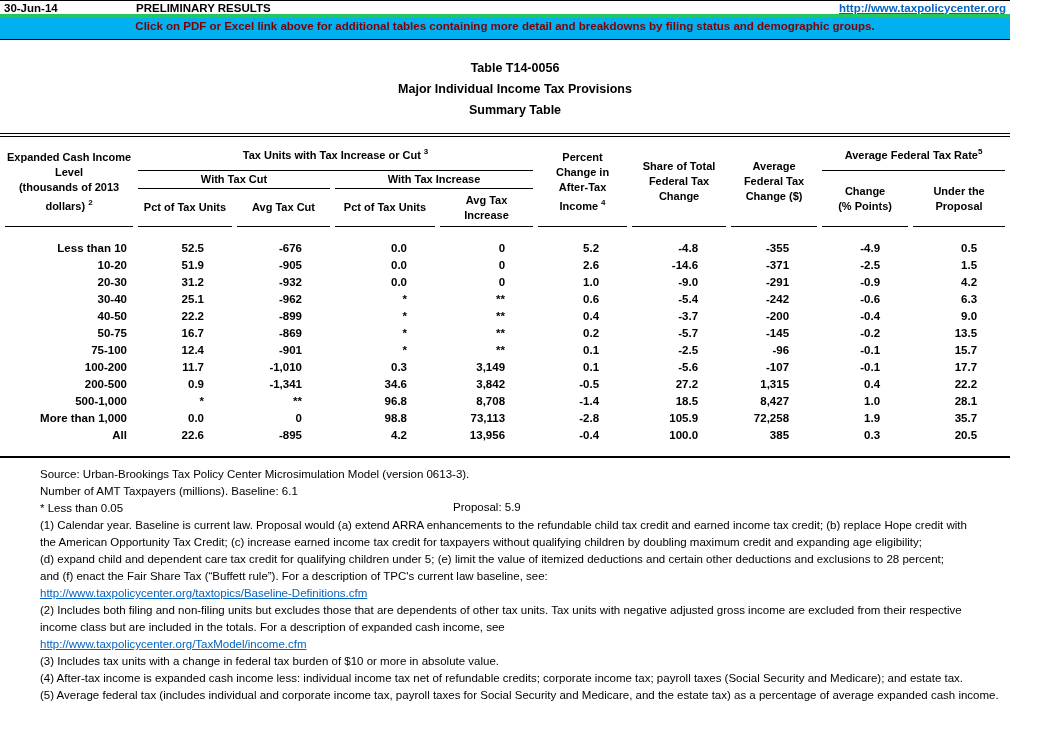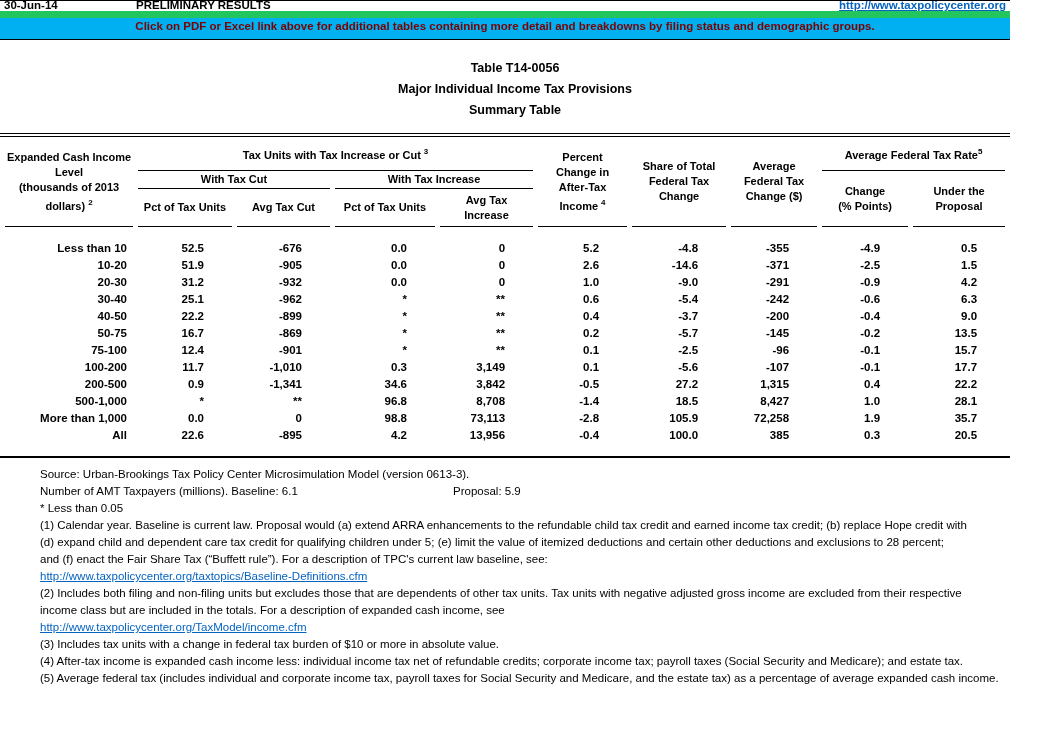--- a/index.html
+++ b/index.html
@@ -8,24 +8,24 @@
     width: 1038px;
     font-family: "Liberation Sans", "DejaVu Sans", sans-serif;
     color: #000;
     font-size: 11.5px;
   }
   .content { width: 1010px; }
 
   
   .toprow {
     display: flex;
-    align-items: flex-end;
+    align-items: center;
     height: 18px;
     border-top: 1px solid #000;
-    border-bottom: 7px solid #22c55e;
+    border-bottom: 4px solid #22c55e;
     font-weight: bold;
   }
   .toprow .date { padding-left: 4px; width: 136px; }
   .toprow .prelim { flex: 0 0 auto; }
   .toprow .toplink { margin-left: auto; padding-right: 4px; font-weight: bold; }
   a.link { color: #0563C1; text-decoration: underline; }
 
   
   .banner {
     height: 22px;
@@ -82,21 +82,21 @@
     white-space: nowrap;
   }
   .datatable tbody tr:first-child td { padding-top: 13px; }
   td.rowlabel { text-align: right; padding-right: 6px !important; }
   td.val { text-align: right; padding-right: 28px !important; }
 
   
   .footer { margin-top: 8px; line-height: 17px; }
   .note { white-space: nowrap; display: block; margin-left: 40px; }
   .amtrow { position: relative; }
-  .amtrow .proposal { position: absolute; left: 413px; top: 0; }
+  .amtrow .proposal { position: absolute; left: 413px; top: 16px; }
 </style>
 </head>
 <body>
 
 <div class="content">
 
   <div class="toprow">
     <span class="date">30-Jun-14</span>
     <span class="prelim">PRELIMINARY RESULTS</span>
     <a class="link toplink" href="#">http://www.taxpolicycenter.org</a>
@@ -308,20 +308,21 @@
       </tbody>
   </table>
 
   <div class="thickline"></div>
 
   <div class="footer">
       <div class="note">Source: Urban-Brookings Tax Policy Center Microsimulation Model (version 0613-3).</div>
       <div class="note amtrow"><span>Number of AMT Taxpayers (millions).  Baseline: 6.1</span><span class="proposal">Proposal: 5.9</span></div>
       <div class="note">* Less than 0.05</div>
       <div class="note">(1) Calendar year.  Baseline is current law.  Proposal would (a) extend ARRA enhancements to the refundable child tax credit and earned income tax credit; (b) replace Hope credit with</div>
+      <div class="note">the American Opportunity Tax Credit; (c) increase earned income tax credit for taxpayers without qualifying children by doubling maximum credit and expanding age eligibility;</div>
       <div class="note">(d) expand child and dependent care tax credit for qualifying children under 5; (e) limit the value of itemized deductions and certain other deductions and exclusions to 28 percent;</div>
       <div class="note">and (f) enact the Fair Share Tax (“Buffett rule”).  For a description of TPC's current law baseline, see:</div>
       <a class="note link" href="#">http://www.taxpolicycenter.org/taxtopics/Baseline-Definitions.cfm</a>
       <div class="note">(2) Includes both filing and non-filing units but excludes those that are dependents of other tax units. Tax units with negative adjusted gross income are excluded from their respective</div>
       <div class="note">income class but are included in the totals. For a description of expanded cash income, see</div>
       <a class="note link" href="#">http://www.taxpolicycenter.org/TaxModel/income.cfm</a>
       <div class="note">(3) Includes tax units with a change in federal tax burden of $10 or more in absolute value.</div>
       <div class="note">(4) After-tax income is expanded cash income less: individual income tax net of refundable credits; corporate income tax; payroll taxes (Social Security and Medicare); and estate tax.</div>
       <div class="note">(5) Average federal tax (includes individual and corporate income tax, payroll taxes for Social Security and Medicare, and the estate tax) as a percentage of average expanded cash income.</div>
     </div>

